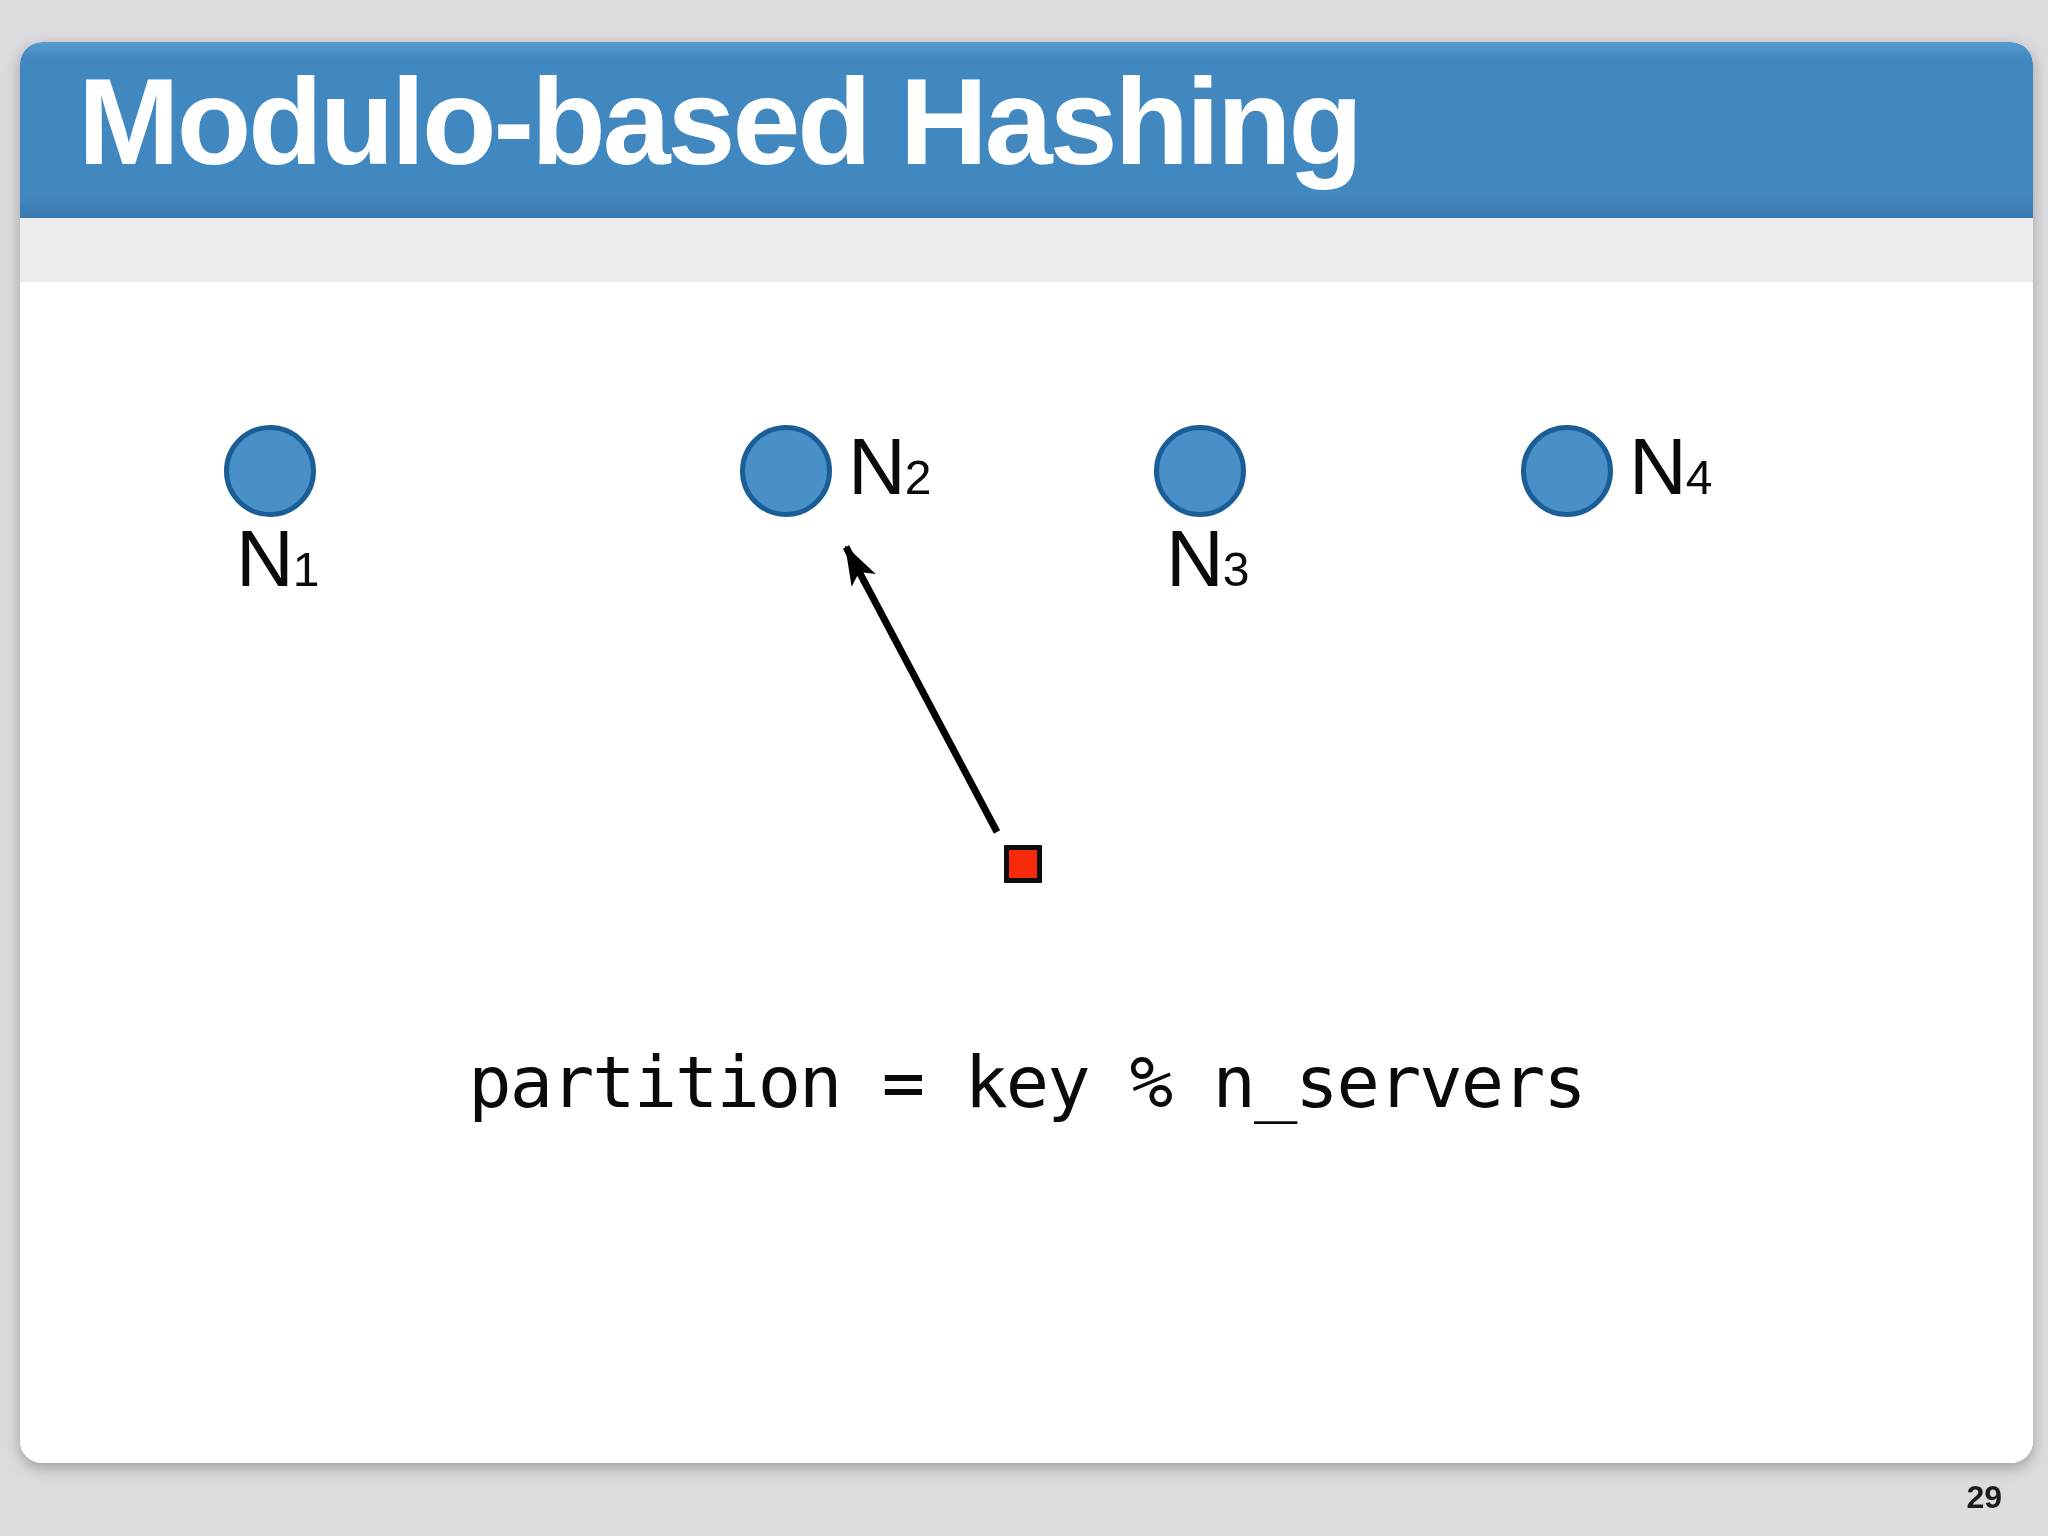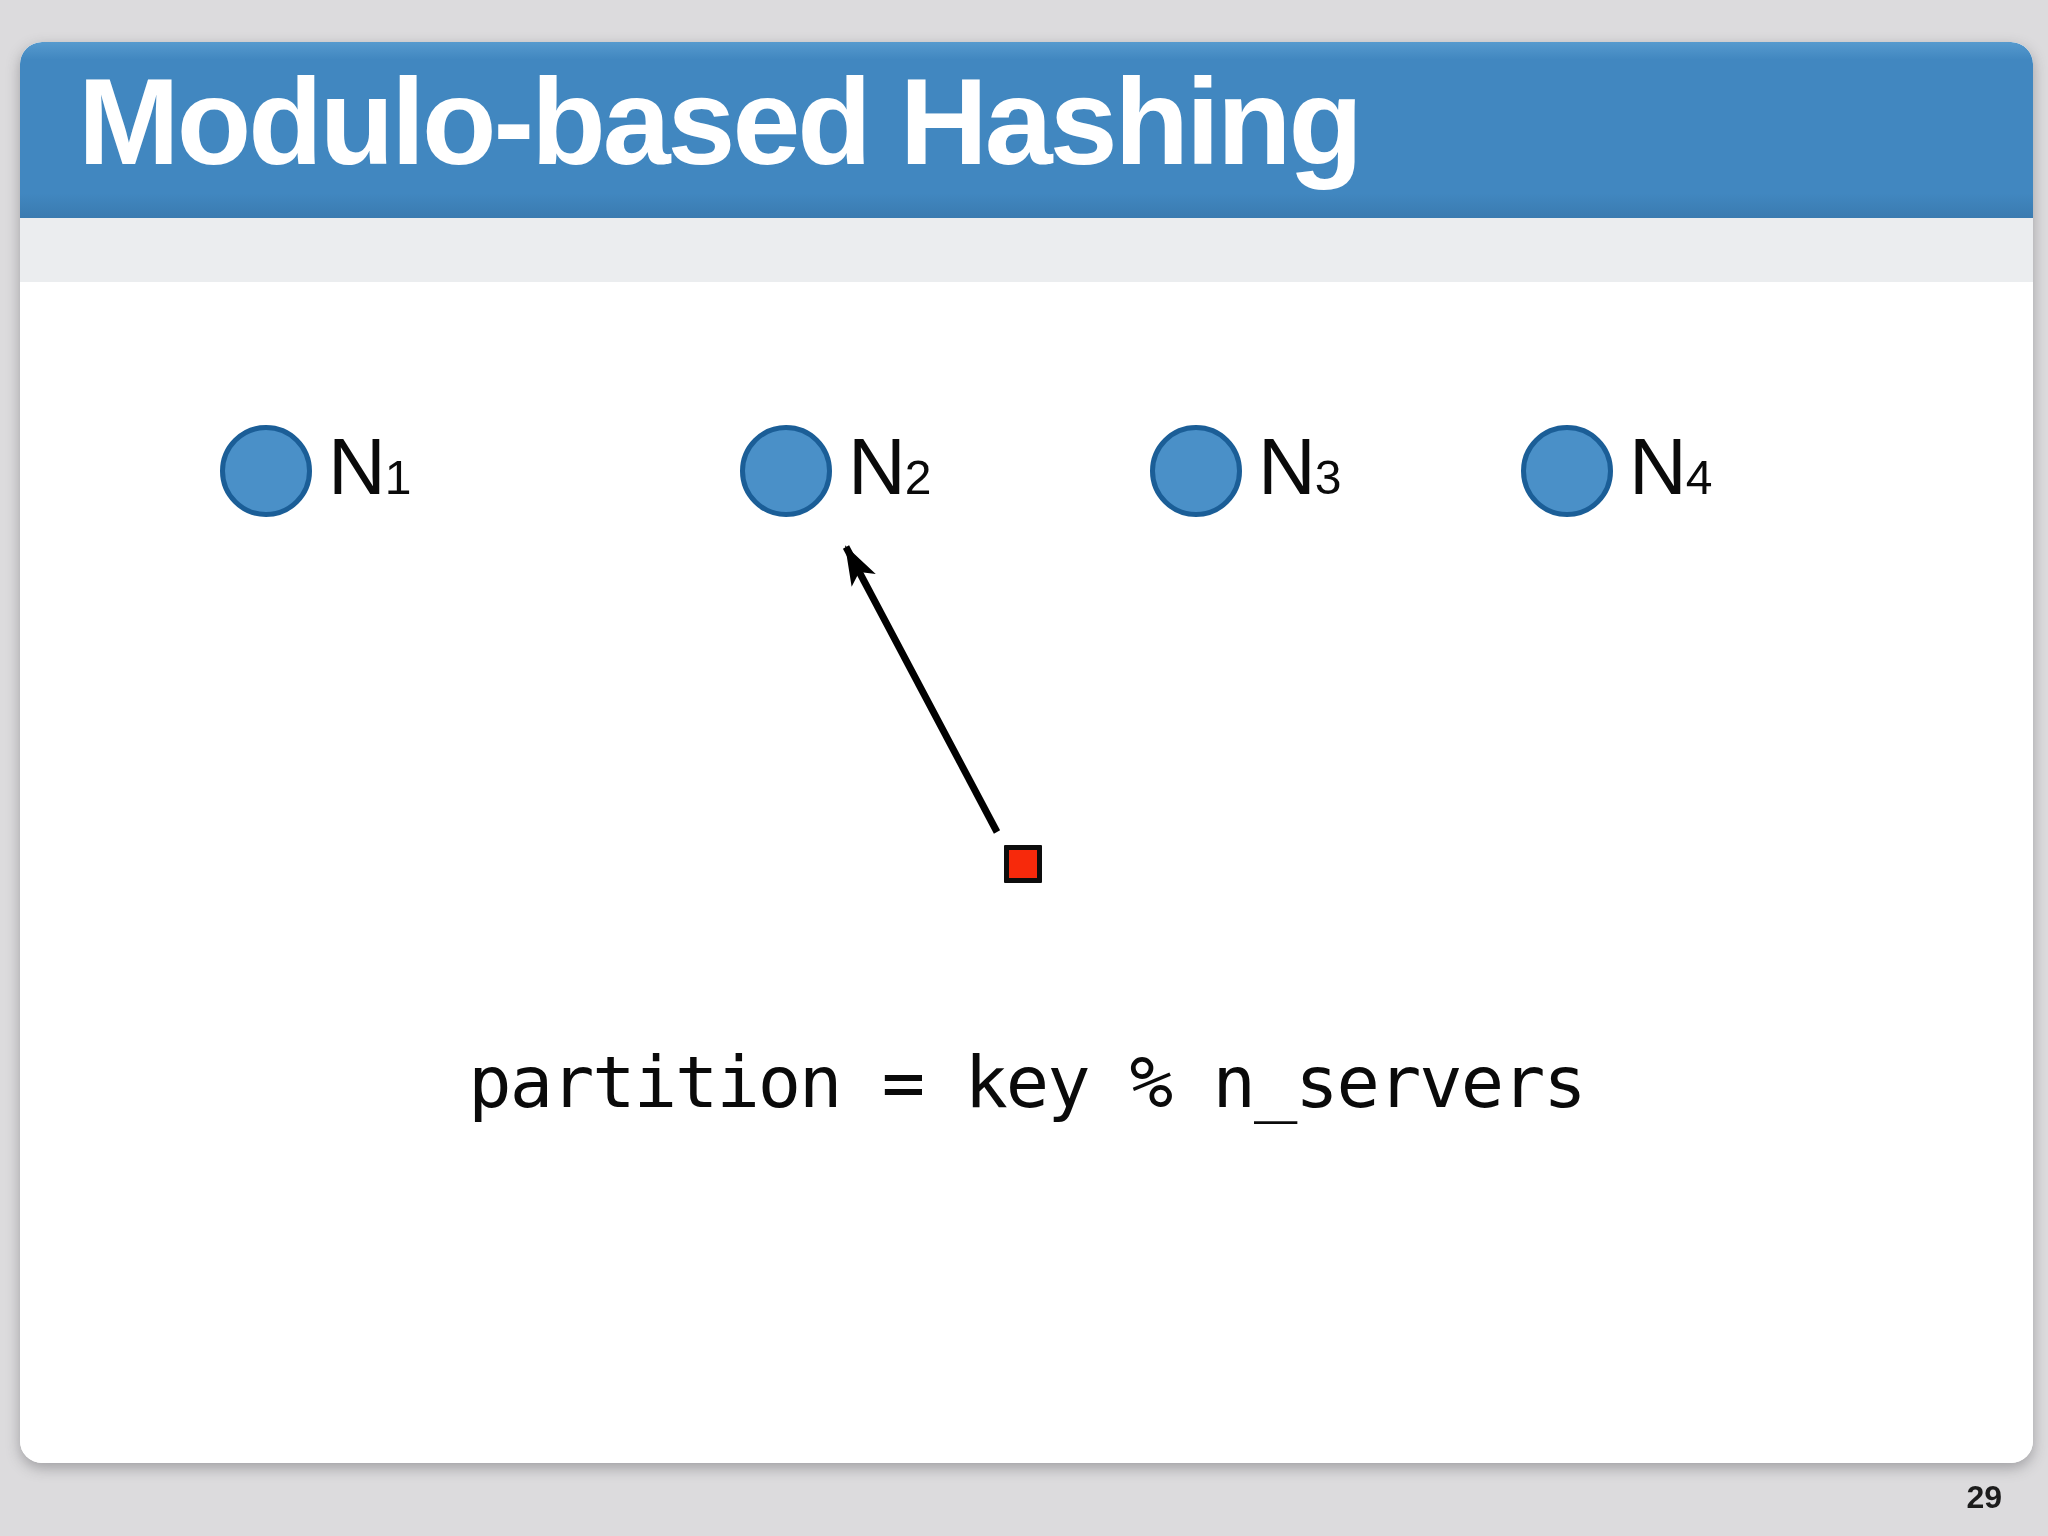--- a/index.html
+++ b/index.html
@@ -78,23 +78,23 @@
     background: var(--slide-background, #ffffff);
   }
 
   
   .node {
     position: absolute;
     top: 425px;
     display: flex;
     align-items: center;
   }
-  .node-1 { left: 220px; }
+  .node-1 { left: 220px; flex-direction: column; }
   .node-2 { left: 740px; }
-  .node-3 { left: 1150px; }
+  .node-3 { left: 1150px; flex-direction: column; }
   .node-4 { left: 1521px; text-align: right; }
 
   .node-circle {
     width: 82px;
     height: 82px;
     border-radius: 50%;
     background: var(--node-fill, #4a90c8);
     border: 5px solid var(--node-stroke, #1b5e97);
     flex: 0 0 auto;
   }

